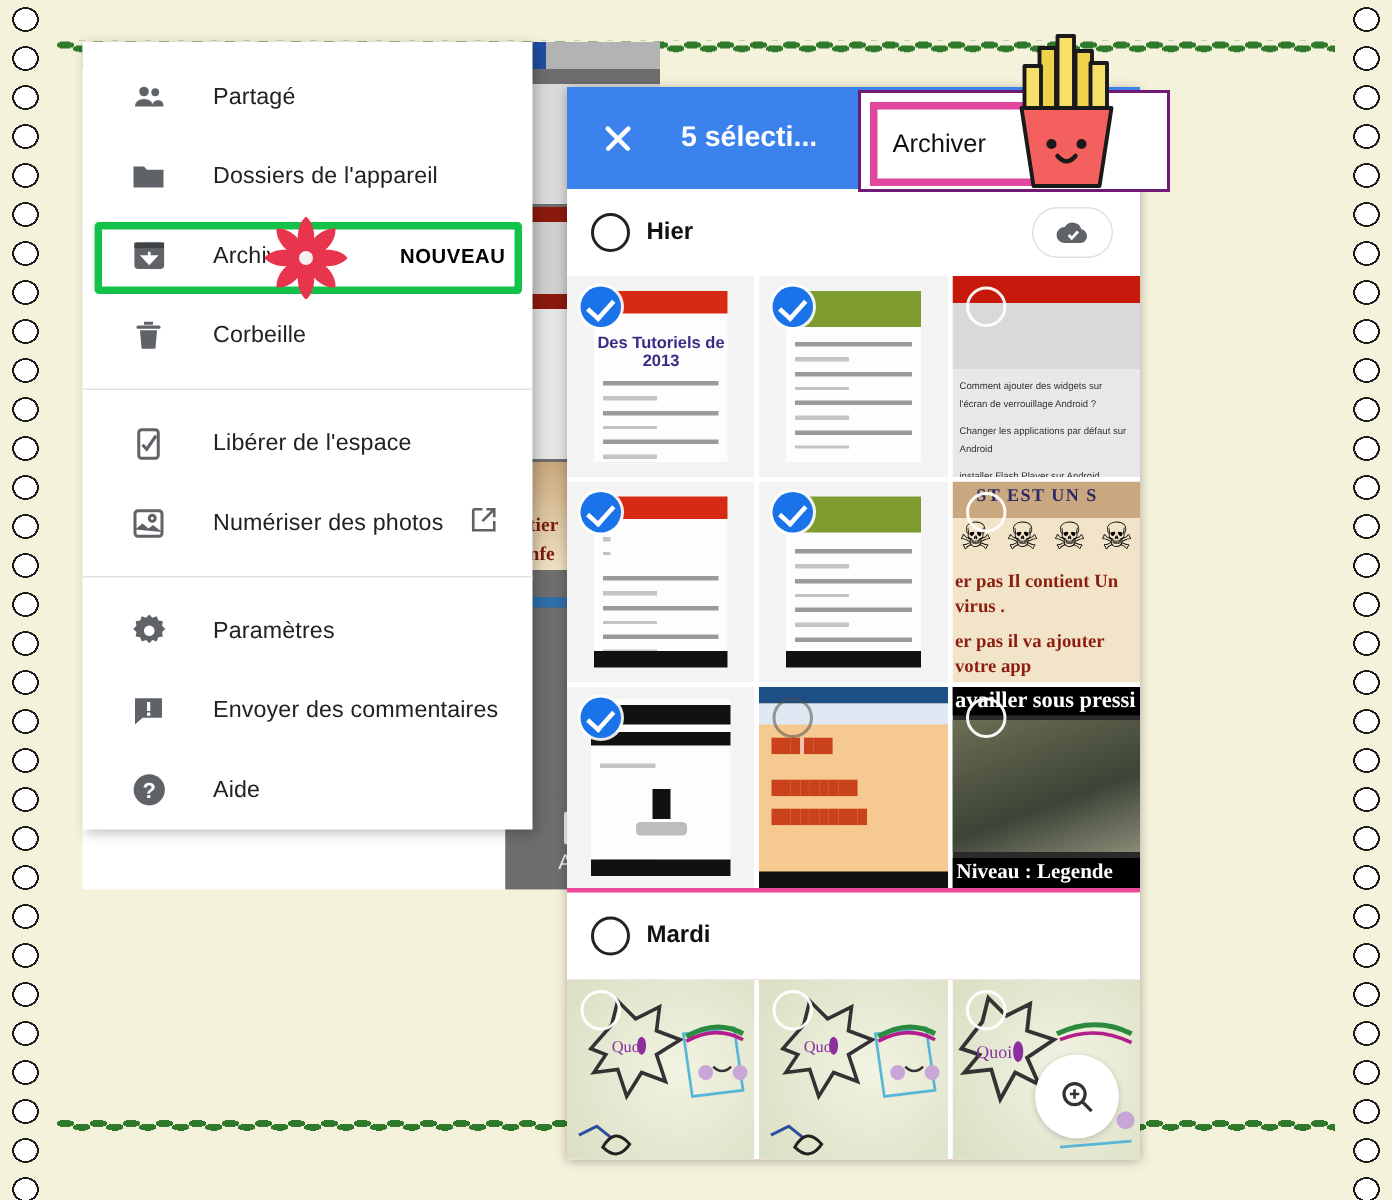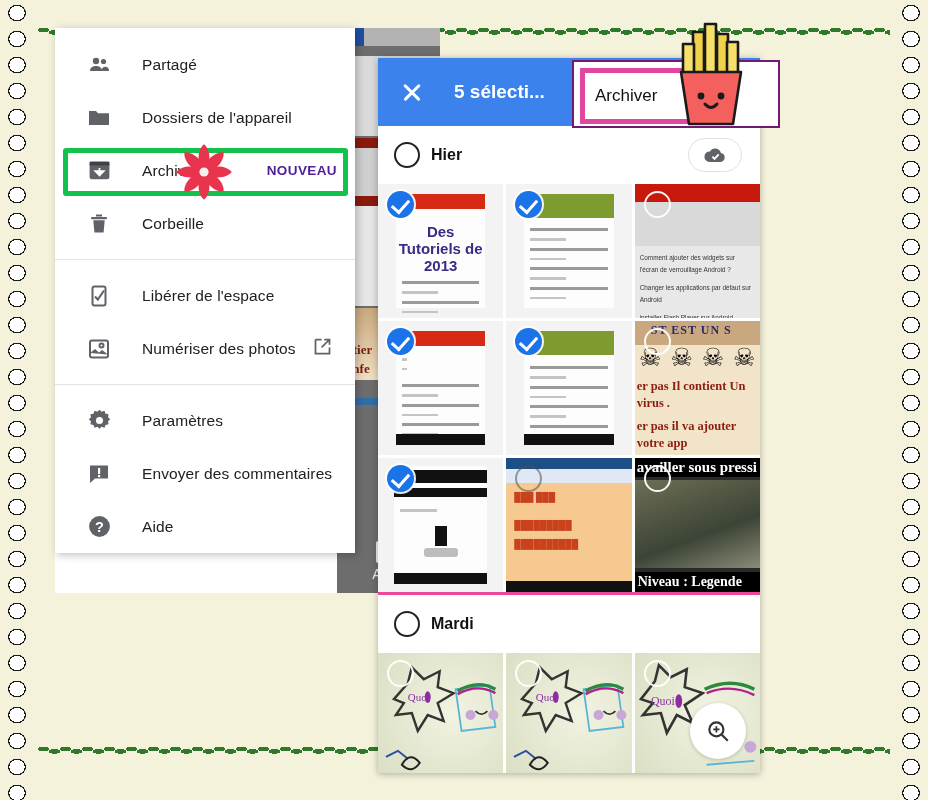--- a/index.html
+++ b/index.html
@@ -85,21 +85,21 @@
     display:flex; align-items:center; height:53px; padding-left:31px; cursor:pointer;
     position:relative;
   }
   .nav-icon {
     width:26px; height:26px; flex:0 0 26px; margin-right:30px;
     display:flex; align-items:center; justify-content:center; color:#5f6368;
   }
   .nav-icon svg { display:block; }
   .nav-label { font-size:15.5px; color:#202124; letter-spacing:.1px; }
   .nav-badge {
-    position:absolute; right:18px; color:#4c1d95; font-size:13.5px;
+    position:absolute; right:18px; color:#000000; font-size:13.5px;
     font-weight:bold; letter-spacing:.4px;
   }
   .nav-external { position:absolute; right:22px; color:#5f6368; }
   .nav-divider { height:1px; background:#e3e3e3; margin:9px 0; }
 
   
   .hl-archive {
     position:absolute; left:63px; top:148px; width:285px; height:48px;
     border:5px solid #12c24a; border-radius:3px; pointer-events:none;
   }
@@ -172,21 +172,21 @@
   .ring {
     position:absolute; left:9px; top:7px; width:27px; height:27px; border-radius:50%;
     border:2.4px solid rgba(255,255,255,.95); z-index:6;
   }
   .ring.dark { border-color: rgba(80,80,80,.55); }
 
   
   .doc { position:absolute; inset:10px 18px; background:#fdfdfd; }
   .doc .redbar { height:15px; background:#d62a15; margin:0 0 0 0; }
   .doc .greenbar{ height:24px; background:#7d9b2f; }
-  .doc .title { color:#3b2a86; font-size:15px; font-weight:bold; text-align:center; margin-top:14px;}
+  .doc .title { color:#3b2a86; font-size:11px; font-weight:bold; text-align:center; margin-top:14px;}
   .doc .ln { height:3px; background:#9a9a9a; margin:7px 6px 2px 6px; }
   .doc .ln.s { width:40%; background:#c4c4c4; height:2.5px; }
   .doc .blackbar{ position:absolute; left:0; right:0; bottom:0; height:11px; background:#111;}
   .plainwhite { position:absolute; inset:0; background:#f3f3f3; }
 
   .skull-thumb {
     position:absolute; inset:0;
     background: linear-gradient(#caa87f 0 18%, #f2e4c8 18% 100%);
     overflow:hidden;
   }

